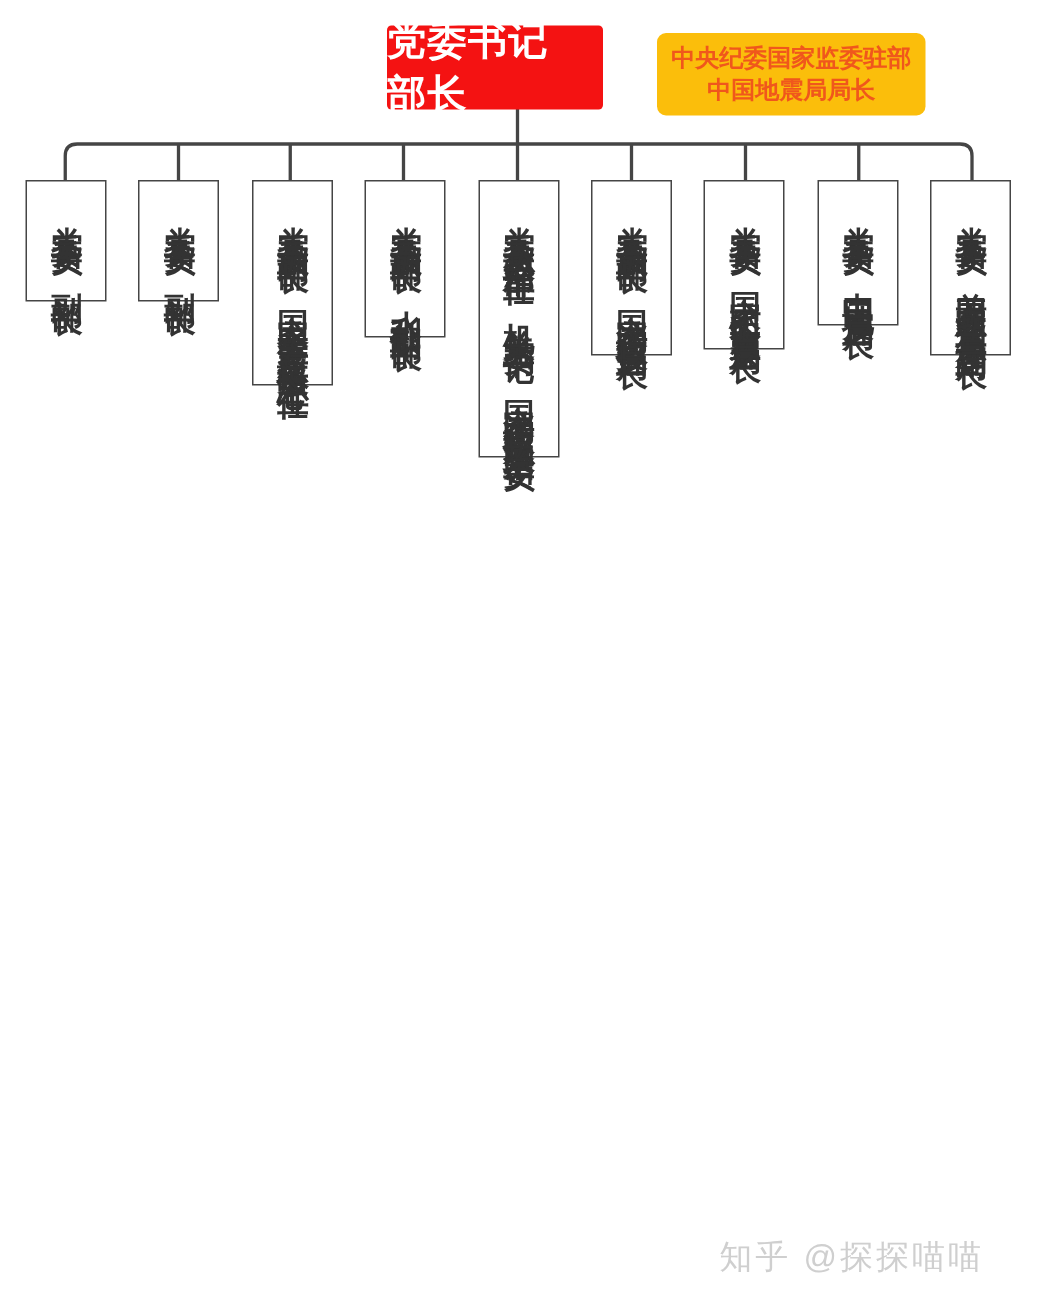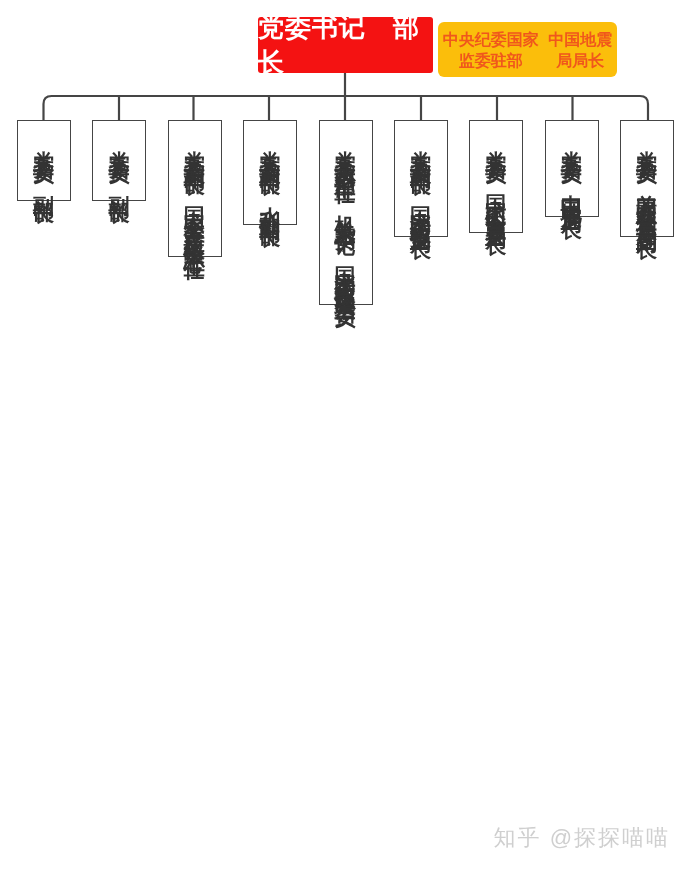--- a/index.html
+++ b/index.html
@@ -9,30 +9,30 @@
   *{margin:0;padding:0;box-sizing:border-box;}
   html,body{width:692px;height:869px;}
   body{
     position:relative;background:#ffffff;overflow:hidden;
     font-family:"Liberation Sans",sans-serif;
   }
   .stage{position:absolute;inset:0;width:692px;height:869px;}
 
   
   .secretary-box{
-    position:absolute;left:258px;top:17px;width:175px;height:56px;
+    position:absolute;left:258px;top:17px;width:144px;height:56px;
     background:var(--red);border-radius:3px;
     display:flex;align-items:center;justify-content:flex-end;
     color:#ffffff;font-size:26px;font-weight:700;letter-spacing:1px;
     z-index:3;
   }
   .inspection-box{
     position:absolute;left:438px;top:22px;width:179px;height:55px;
     background:var(--yellow);border-radius:6px;
-    display:flex;flex-direction:row;align-items:center;justify-content:center;
+    display:flex;flex-direction:column;align-items:center;justify-content:center;
     color:var(--yellow-text);font-size:16px;font-weight:700;line-height:21px;
     text-align:center;z-index:2;
   }
 
   
   .connector{position:absolute;inset:0;width:692px;height:869px;pointer-events:none;z-index:1;}
 
   
   .members-row{
     position:absolute;left:17px;right:18px;top:120px;
@@ -45,21 +45,21 @@
     display:flex;flex-direction:column;align-items:center;gap:28px;
   }
   .member-seg{
     writing-mode:vertical-rl;text-orientation:upright;
     font-size:21px;font-weight:700;color:var(--text);
     line-height:1;letter-spacing:4px;
     white-space:nowrap;
   }
 
   .watermark{
-    position:absolute;right:22px;bottom:16px;
+    position:absolute;right:36px;bottom:16px;
     color:var(--wm);font-size:22px;font-weight:400;letter-spacing:2px;
     z-index:4;
   }
 </style>
 </head>
 <body>
 
 <div class="stage">
 
   <div class="secretary-box">

